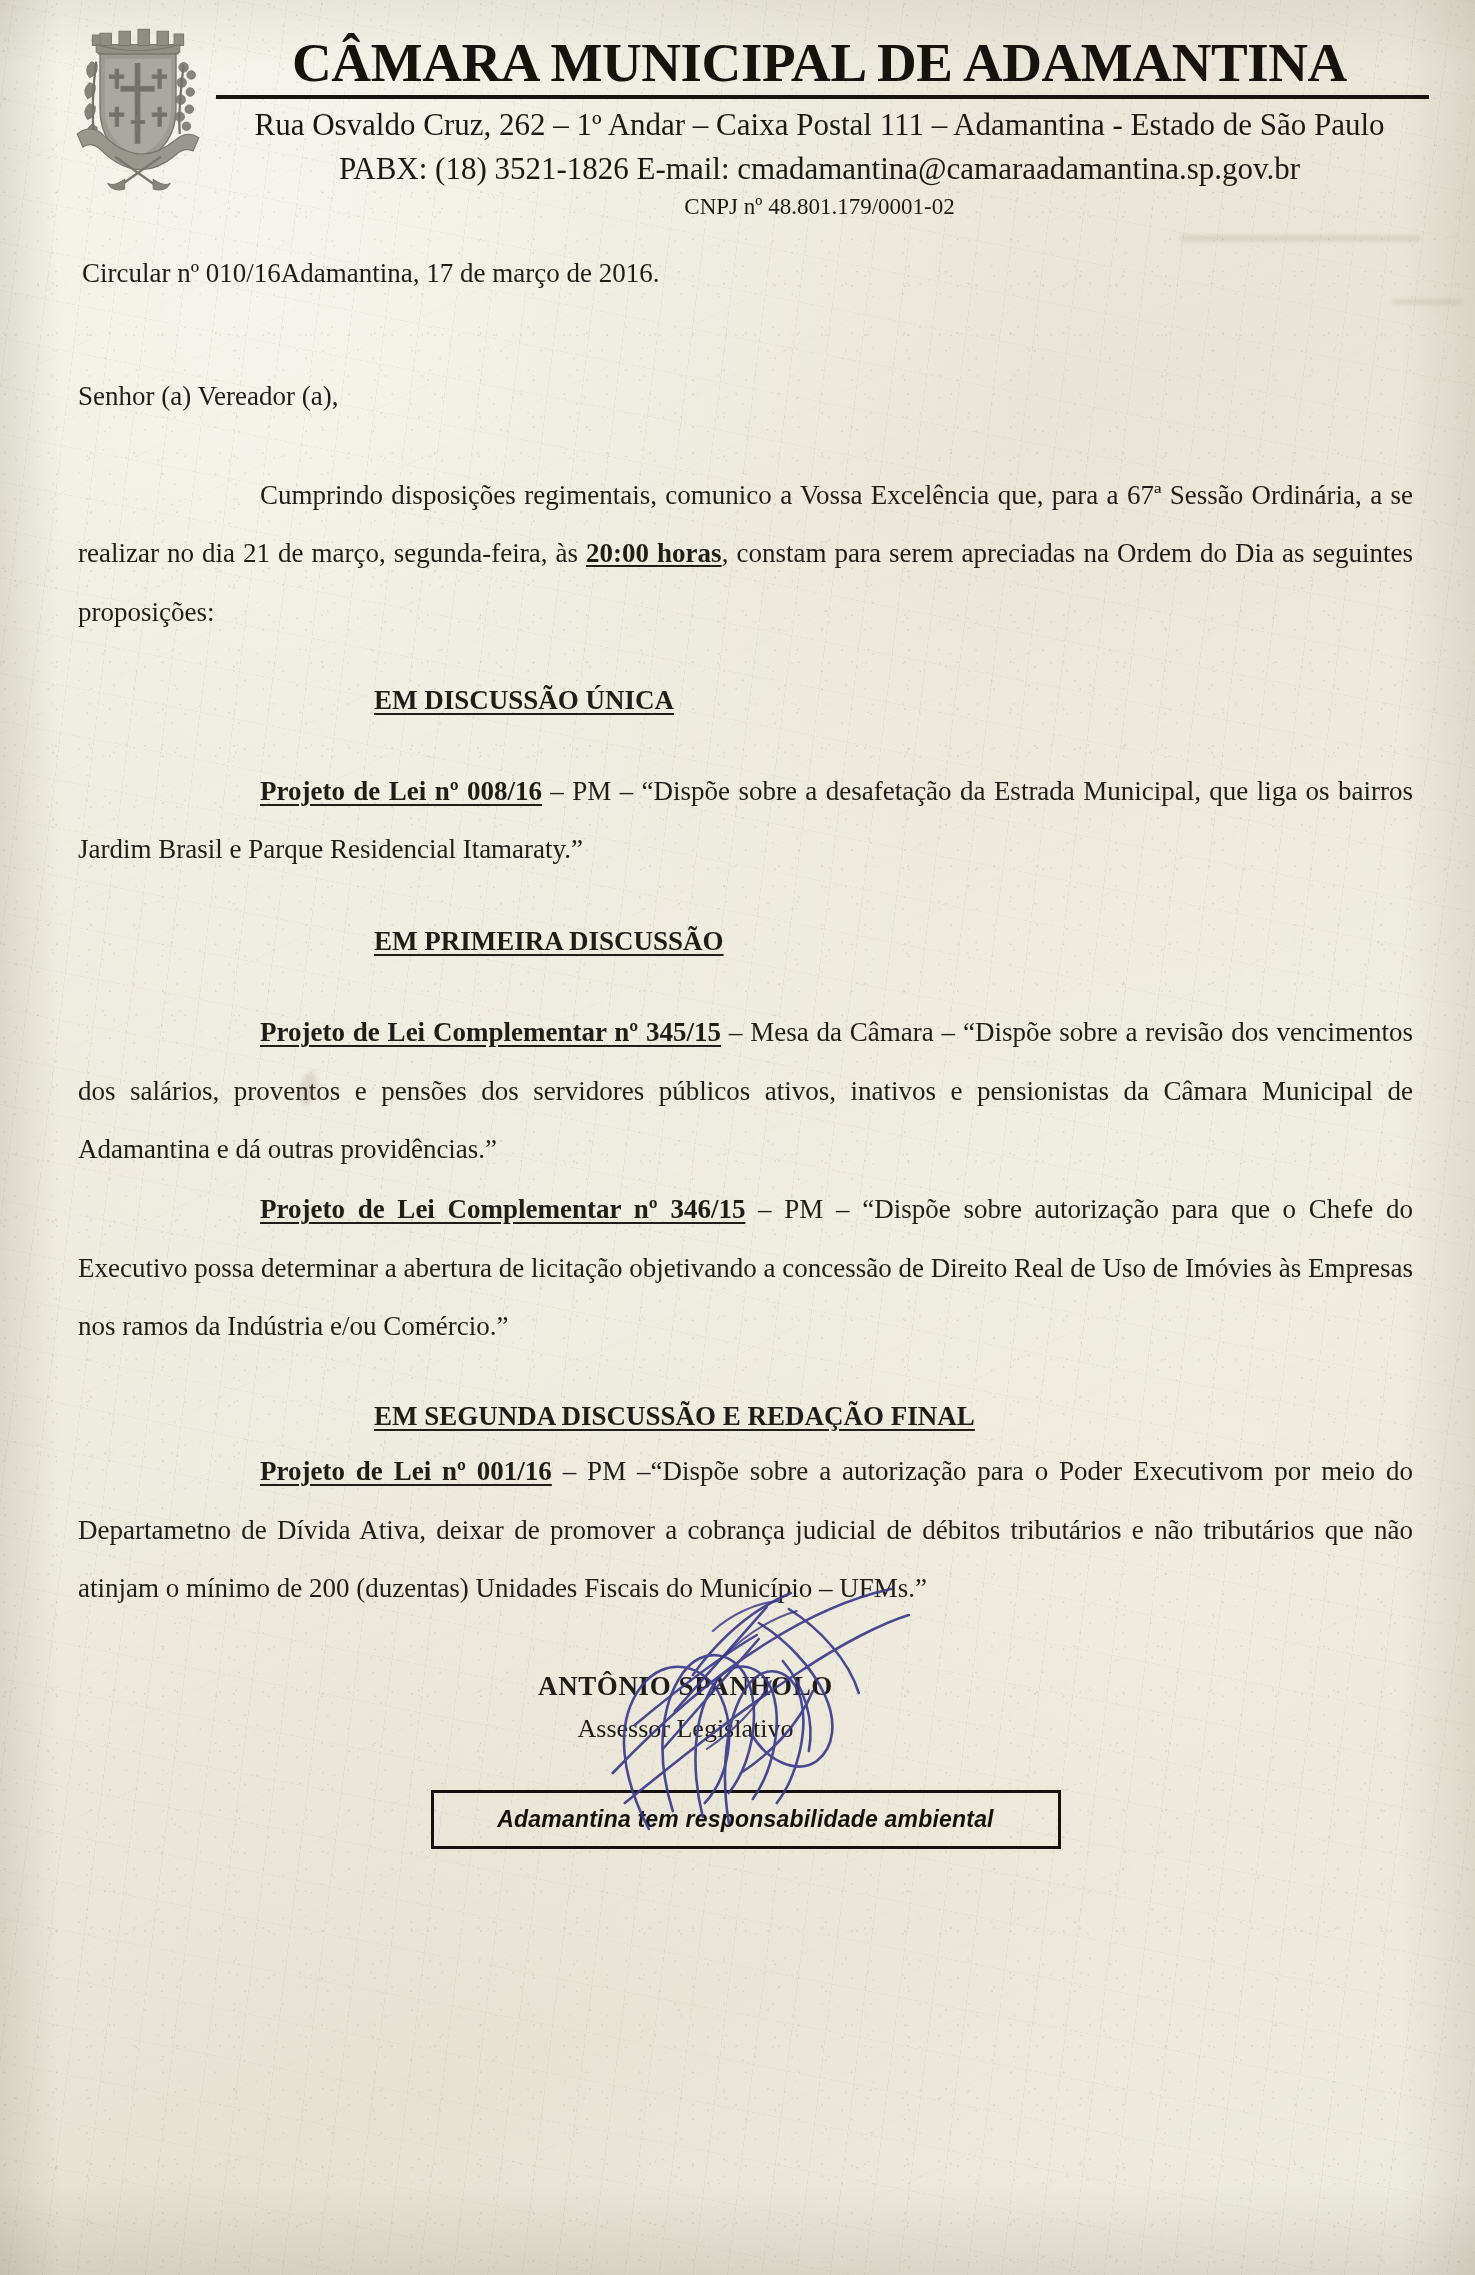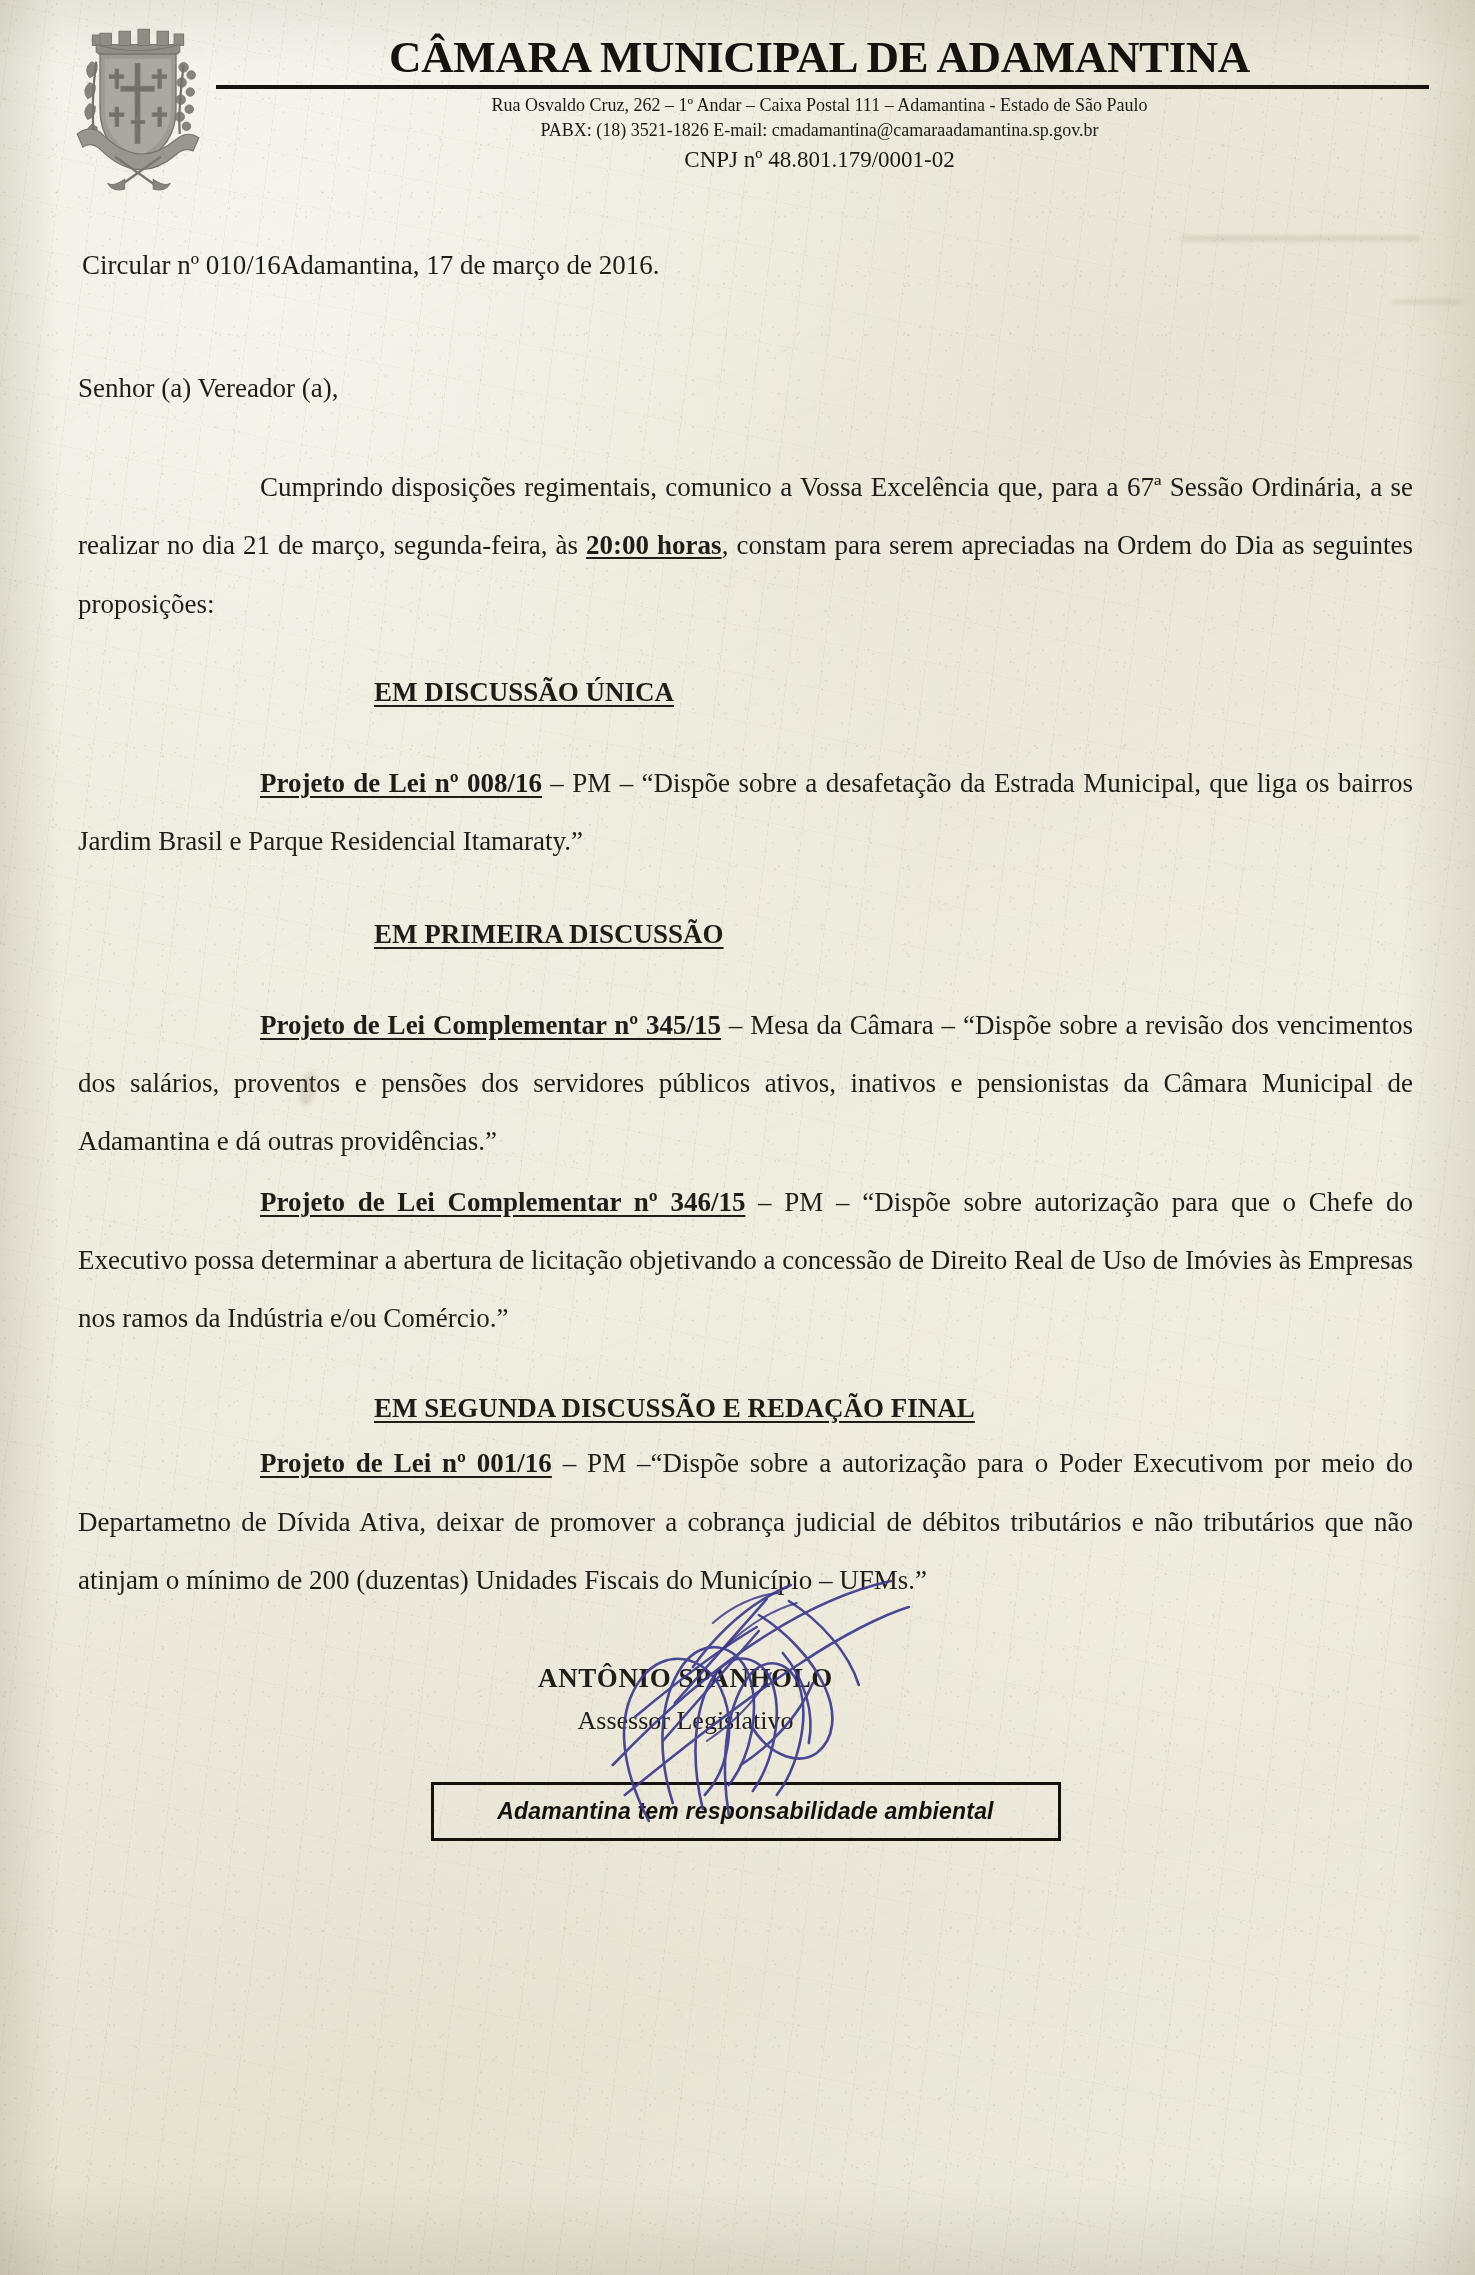--- a/index.html
+++ b/index.html
@@ -80,35 +80,35 @@
     margin-left: 22px;
     opacity: 0.82;
   }
   .header-text {
     flex: 1;
     text-align: center;
     margin-left: -10px;
     padding-top: 26px;
   }
   .org-title {
-    font-size: 45px;
+    font-size: 55px;
     font-weight: bold;
     letter-spacing: -0.4px;
     line-height: 1.04;
     white-space: nowrap;
     color: #16130f;
     font-family: "Liberation Serif", "DejaVu Serif", serif;
   }
   .org-rule {
     height: 4px;
     background: #17140f;
     margin: 4px 6px 4px 12px;
   }
   .org-line {
-    font-size: 18px;
+    font-size: 31px;
     line-height: 1.42;
     color: #1c1914;
     white-space: nowrap;
   }
   .org-line.cnpj { font-size: 23px; }
 
   
   .body-area {
     padding: 0 62px 0 78px;
     margin-top: 34px;

